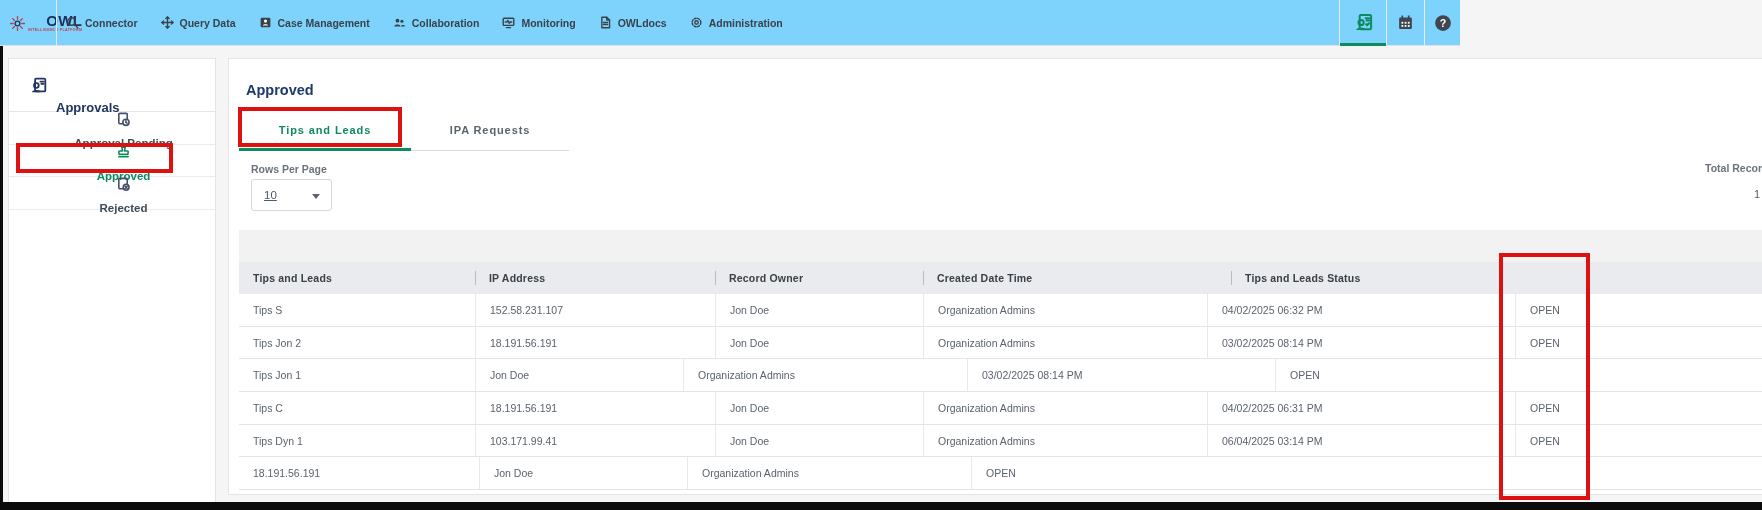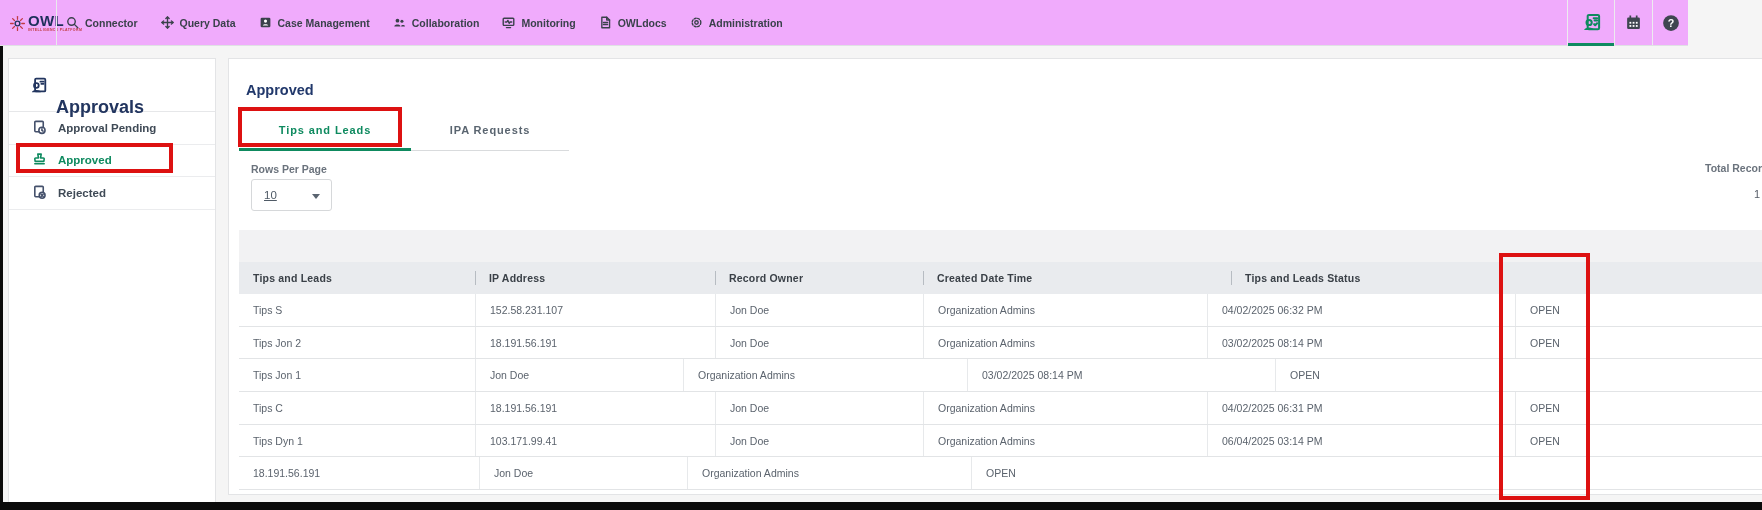--- a/index.html
+++ b/index.html
@@ -6,22 +6,22 @@
   html,body { width:1762px; height:510px; }
   body {
     position:relative; overflow:hidden;
     background:#f5f5f5;
     font-family:"Liberation Sans", sans-serif;
     color:#3a414b;
   }
   svg { display:block; }
 
   
-  .topbar { position:absolute; left:0; top:0; width:1688px; height:46px;
-            background:#f0abfc; border-bottom:1px solid #dfe1e4; z-index:5; }
+  .topbar { position:absolute; left:0; top:0; width:1460px; height:46px;
+            background:#7dd3fc; border-bottom:1px solid #dfe1e4; z-index:5;text-align:right; }
   .logo-wrap { position:absolute; left:9px; top:5px; height:36px; display:flex; align-items:center; gap:2px;
                padding-right:8px; }
   .logo-divider { position:absolute; left:56px; top:0; width:1px; height:45px; background:#e8eaec; }
   .logo-text-col { display:flex; flex-direction:column; line-height:1; }
   .logo-owl { font-size:15px; font-weight:800; color:#1c2f5a; letter-spacing:.3px; }
   .logo-sub { font-size:3.5px; color:#c03b42; font-weight:700; letter-spacing:.4px; margin-top:1px; }
   .nav { position:absolute; left:66px; top:0; height:45px; display:flex; align-items:center; gap:23px; }
   .nav-item { display:flex; align-items:center; gap:6px; font-size:10.5px; font-weight:700;
               color:#3a414b; white-space:nowrap; cursor:pointer; }
   .nav-item .ic { width:13px; height:13px; color:#3a414b; }
@@ -38,23 +38,23 @@
 
   
   .left-black-strip { position:absolute; left:0; top:46px; width:3px; height:464px; background:#0b0b0b; z-index:8; }
   .bottom-black-bar { position:absolute; left:0; top:502px; width:1762px; height:8px; background:#0b0b0b; z-index:8; }
 
   
   .sidebar-card { position:absolute; left:8px; top:58px; width:208px; height:447px;
                   background:#fff; border:1px solid #e3e4e6; z-index:2; }
   .sb-header { height:53px; display:flex; align-items:center; gap:10px; padding-left:21px;
                border-bottom:1px solid #e6e7e9; color:#22355f; }
-  .sb-header .sb-label { font-size:18px; font-weight:800;margin-top:44px; }
+  .sb-header .sb-label { font-size:13px; font-weight:800;margin-top:44px; }
   .sb-item { height:32.5px; display:flex; align-items:center; gap:10px; padding-left:23px;
-             border-bottom:1px solid #ebecee; cursor:pointer; color:#42506b; }
+             border-bottom:1px solid #ebecee; cursor:pointer; color:#42506b;flex-direction:column; }
   .sb-item .sb-label { font-size:11.5px; font-weight:700; color:#3f4a56; }
   .sb-item.active .sb-label { color:#0e8a5f; }
   .sb-item.active { color:#0e8a5f; }
   .sb-ic { width:16px; height:16px; }
 
   
   .main-card { position:absolute; left:228px; top:58px; width:1542px; height:437px;
                background:#fff; border:1px solid #e3e4e6; z-index:1; }
   .main-title { position:absolute; left:17px; top:23px; font-size:14.5px; font-weight:800; color:#21386b; }
 

